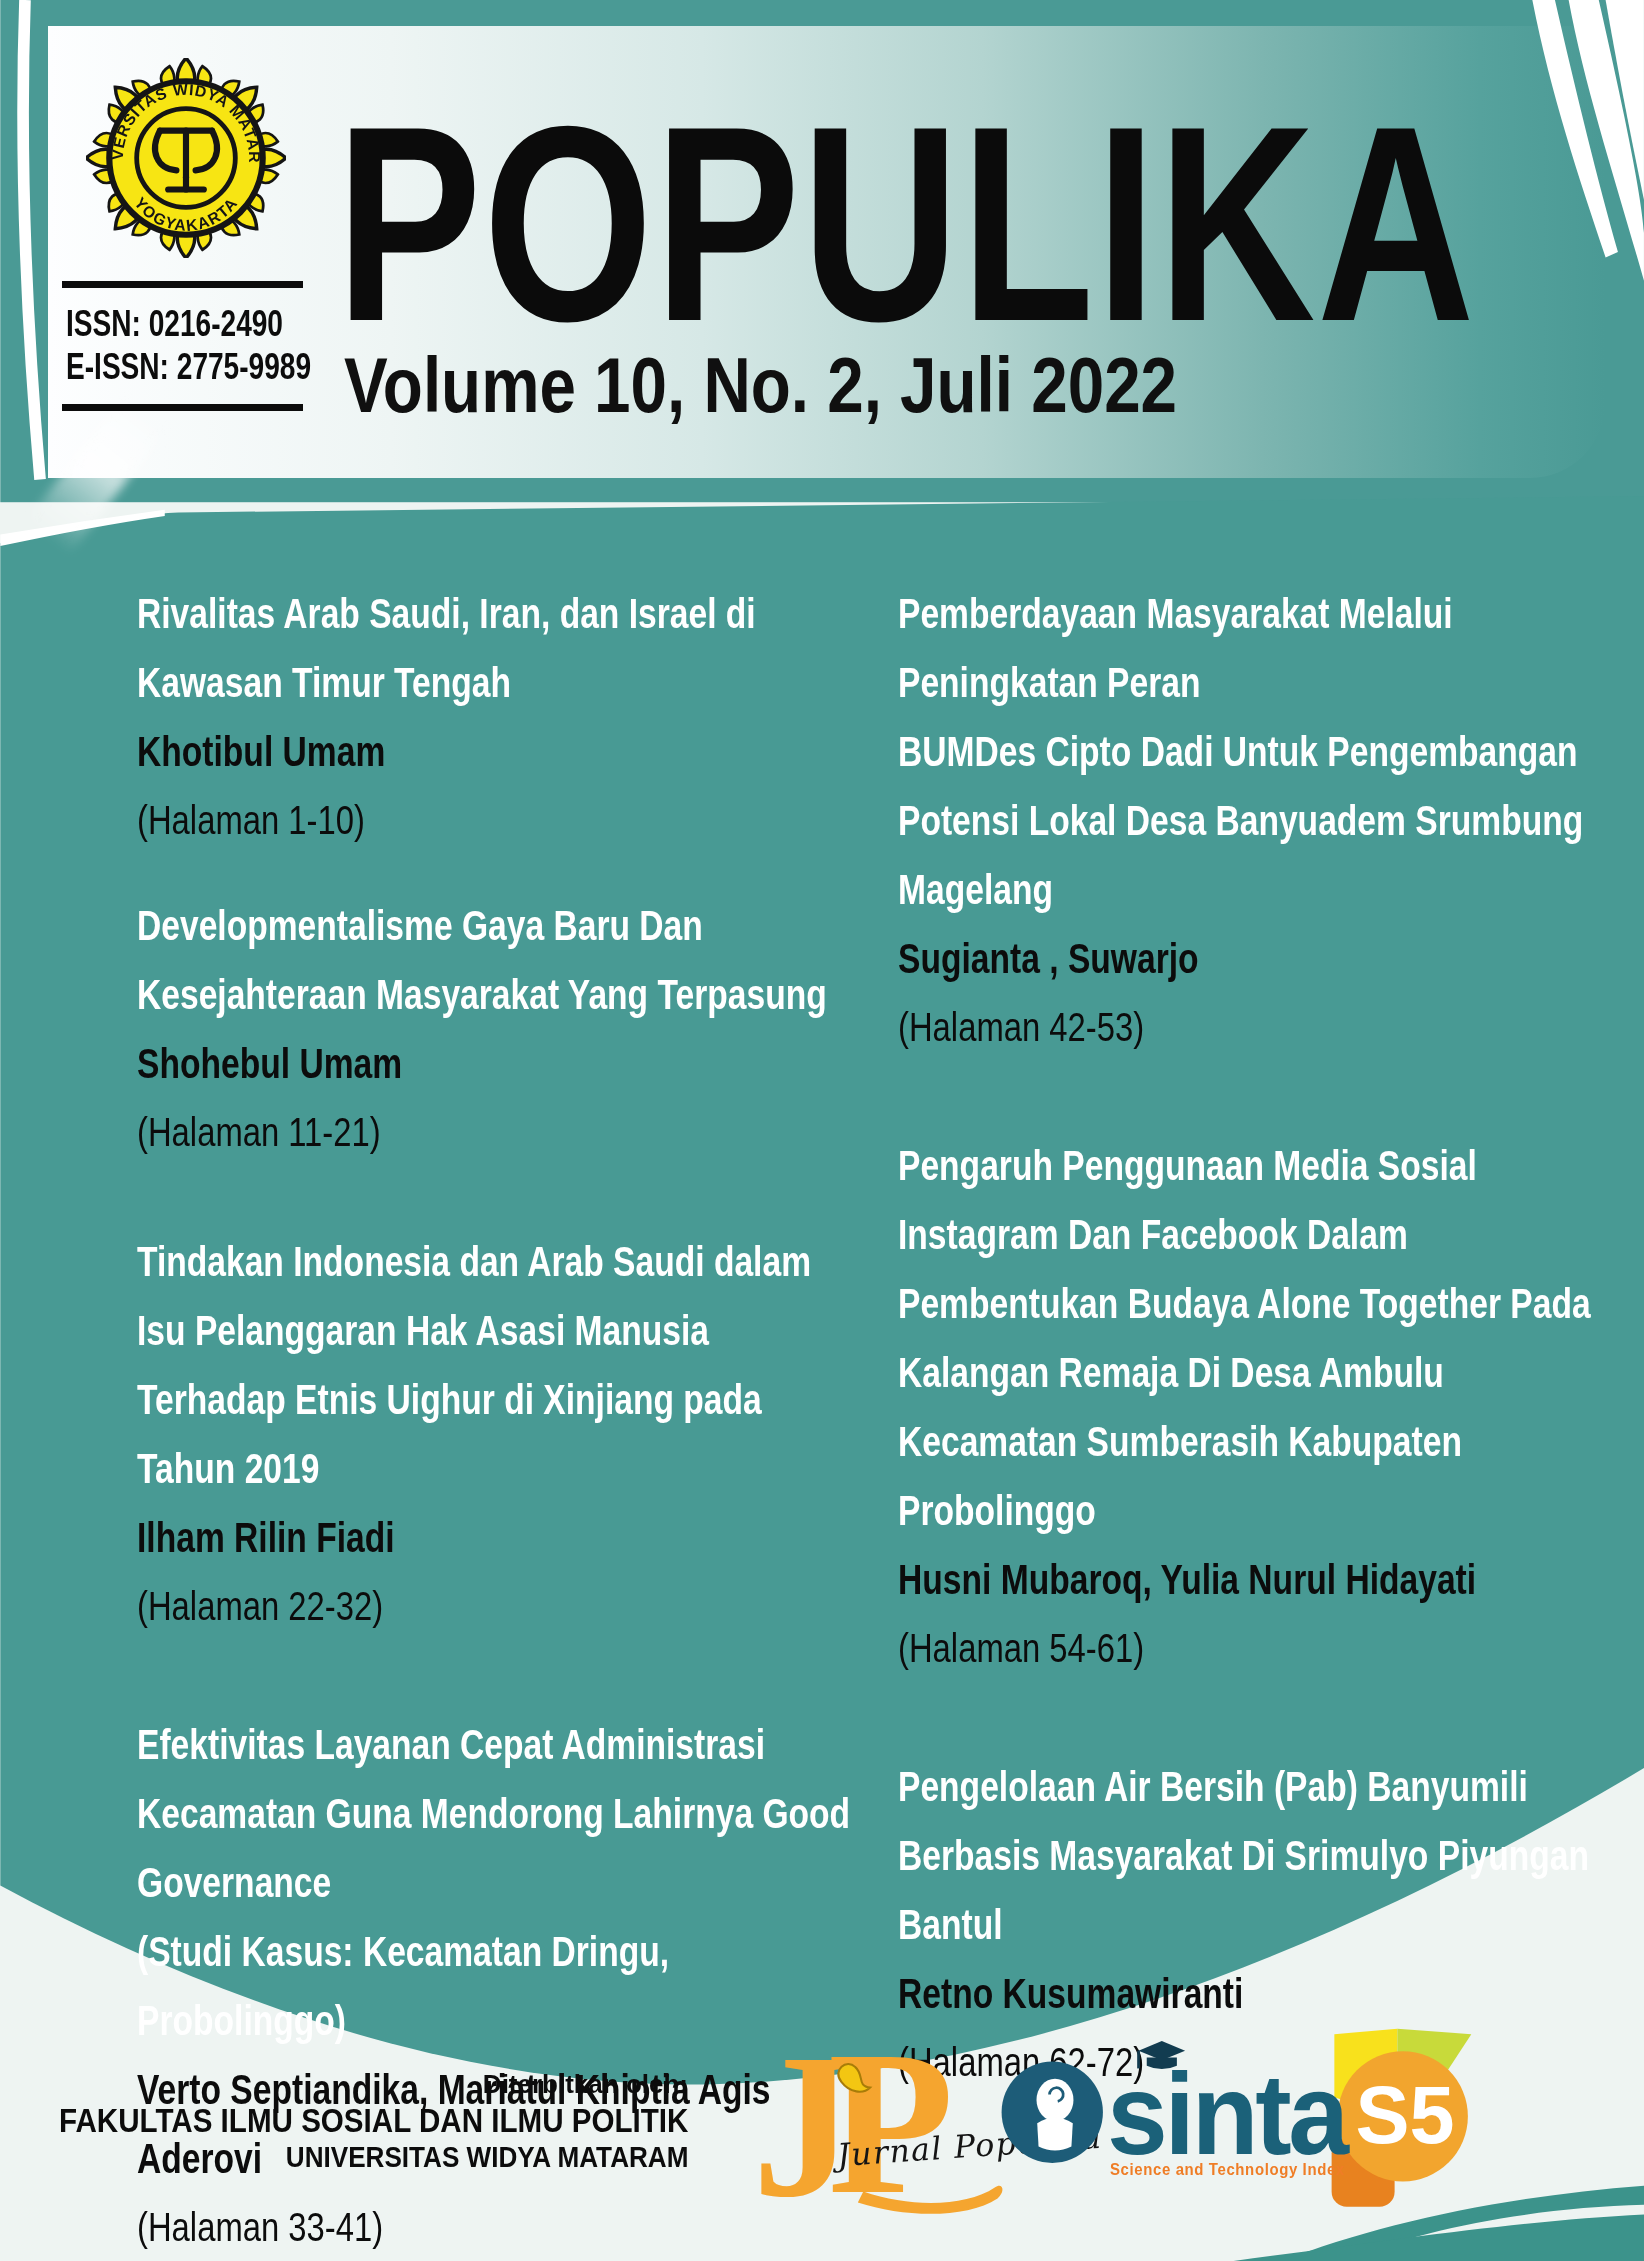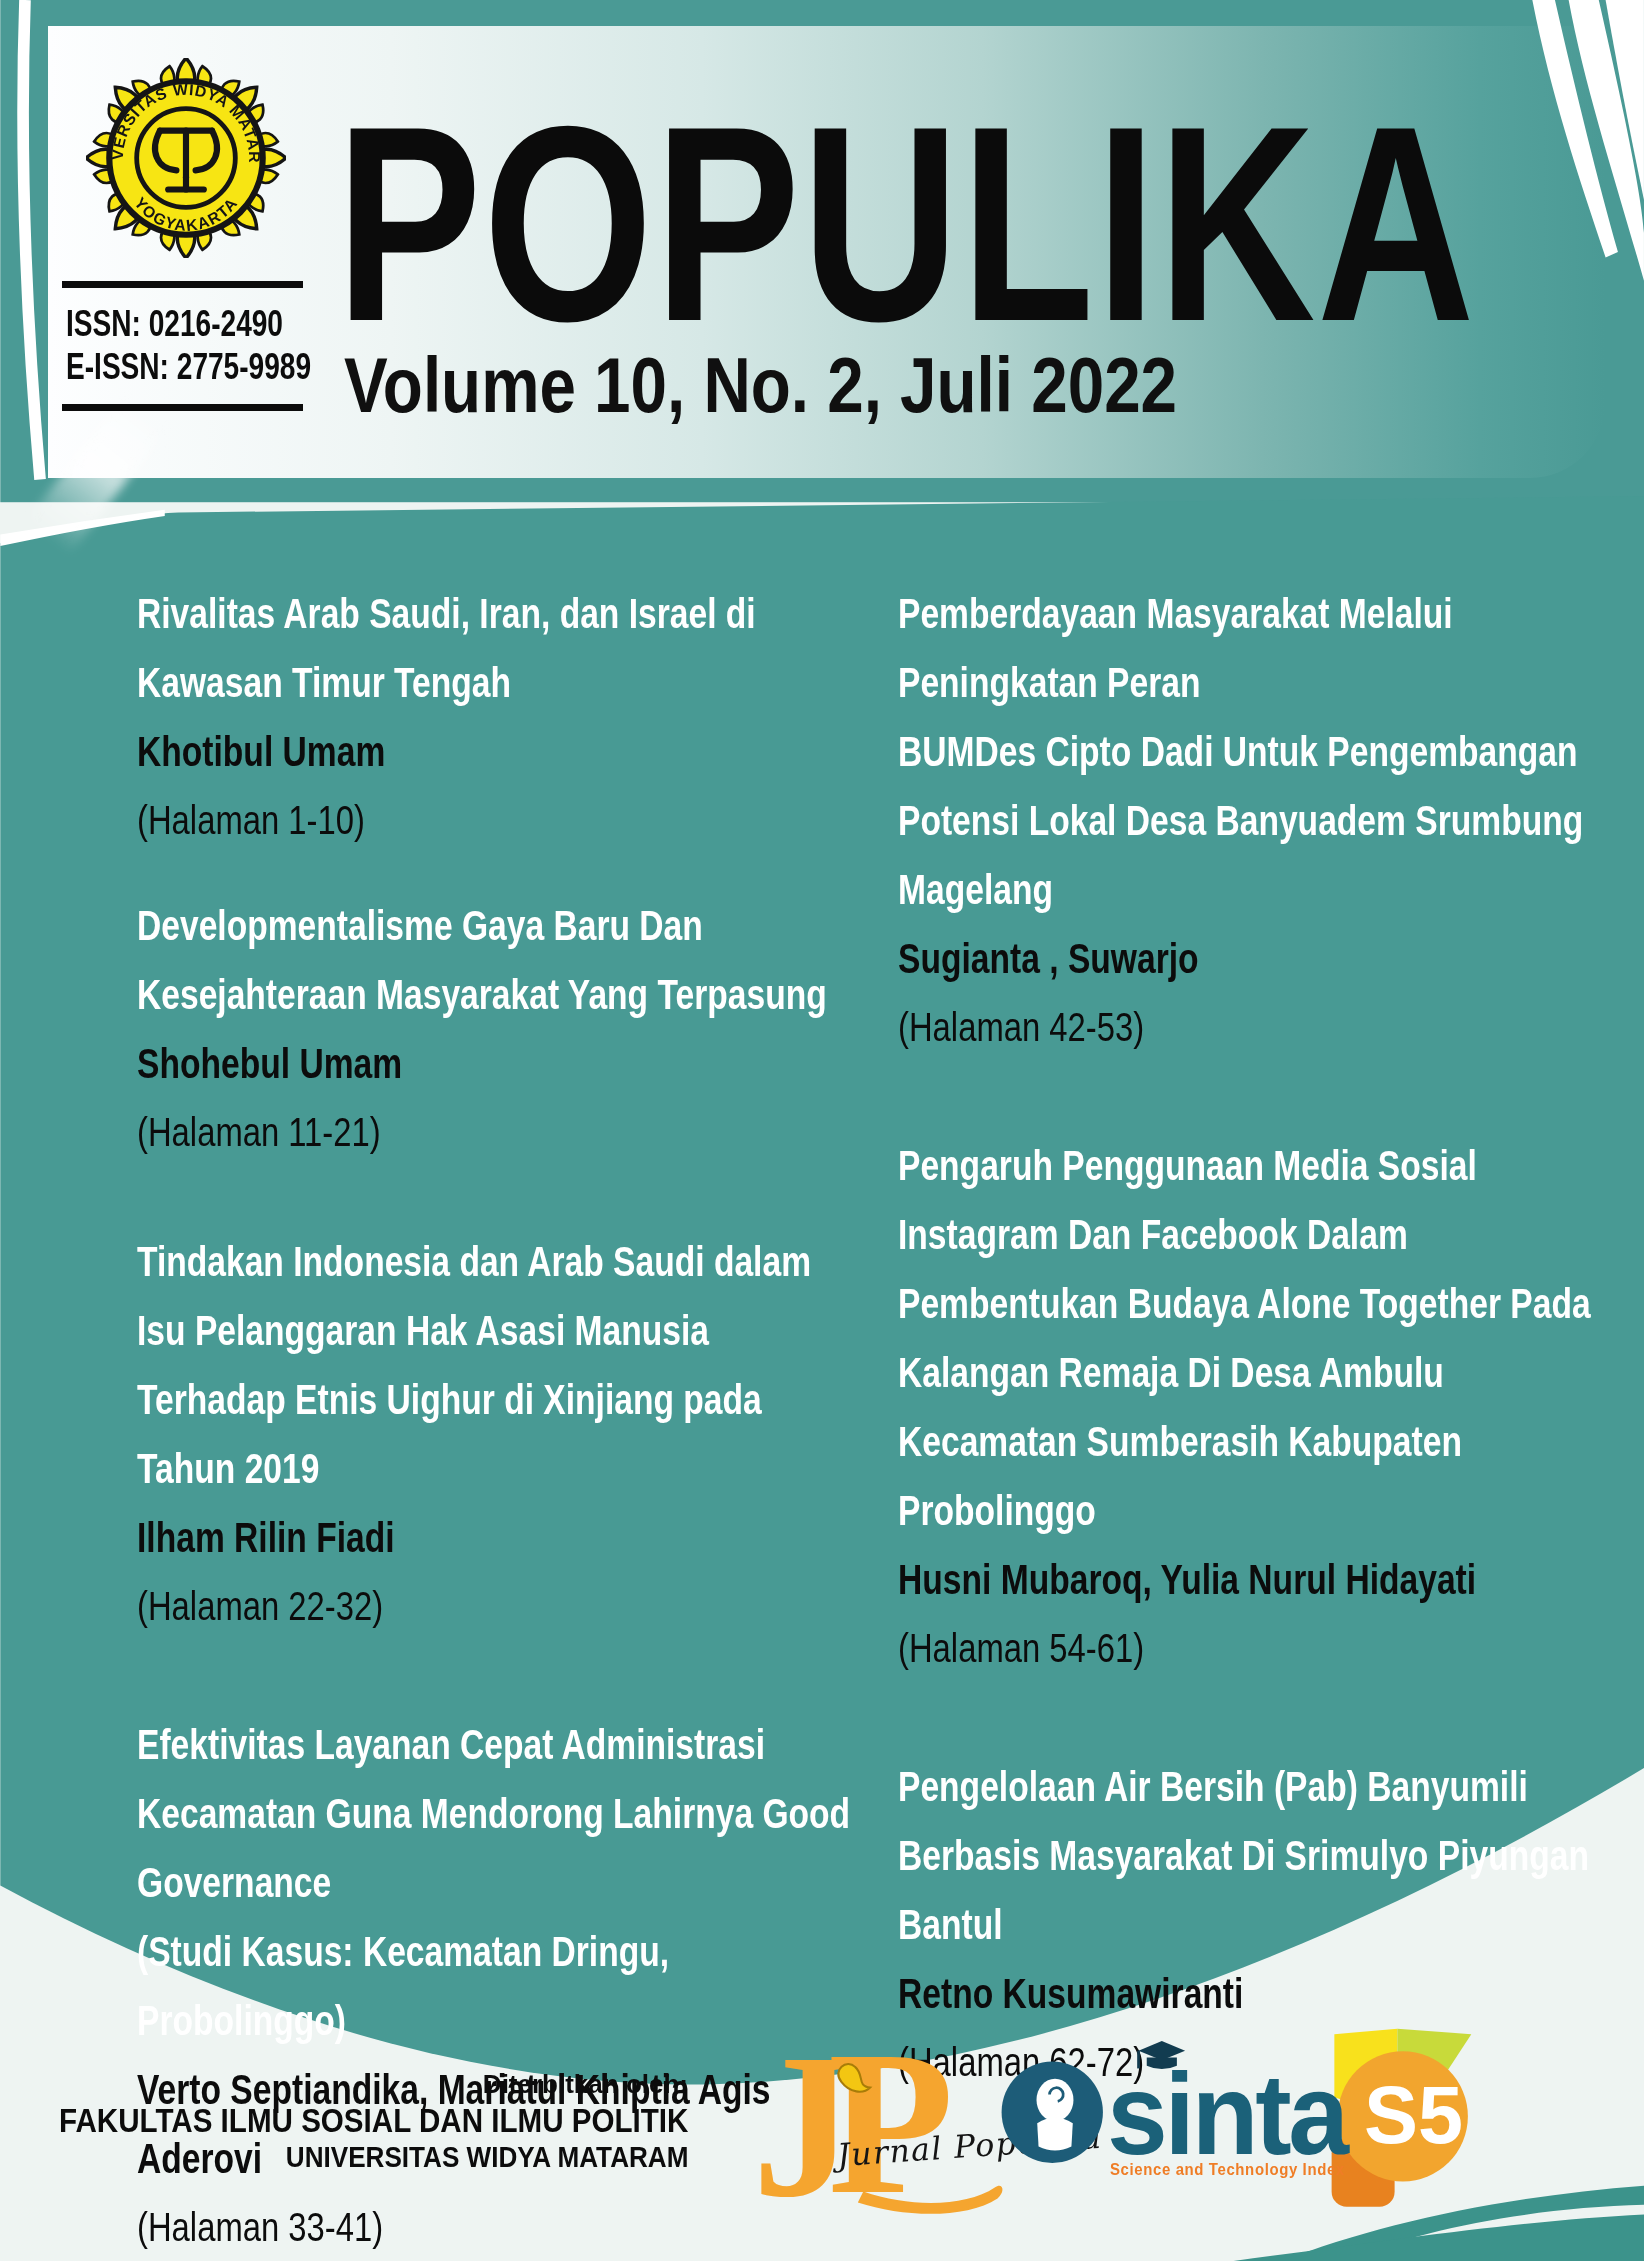--- a/index.html
+++ b/index.html
@@ -40,21 +40,21 @@
   #jp-p{left:88px;top:12.3px;font-size:206px;}
   #jp-j{left:12.3px;top:15px;font-size:206px;}
   #jp-script{position:absolute;left:97px;top:120px;font-family:"DejaVu Serif",serif;font-style:italic;
     font-size:31.5px;color:#151515;transform:rotate(-4deg);letter-spacing:1.4px;white-space:nowrap;}
   
   #sinta-logo{position:absolute;left:992px;top:2015px;width:493px;height:226px;z-index:3;}
   #sinta-word{position:absolute;left:115px;top:42px;font-size:115px;font-weight:bold;color:#1b6179;
     letter-spacing:-3.4px;transform:scale(.95,1);transform-origin:left top;line-height:1;}
   #sinta-sub{position:absolute;left:118px;top:145px;font-size:17px;font-weight:bold;color:#ef7d26;
     transform:scale(.88,1);transform-origin:left top;white-space:nowrap;letter-spacing:0.7px;}
-  #s5-text{position:absolute;left:355px;top:60px;width:116px;text-align:right;font-size:81px;
+  #s5-text{position:absolute;left:355px;top:60px;width:116px;text-align:center;font-size:81px;
     font-weight:bold;color:#ffffff;z-index:2;line-height:1;}
   .z1{z-index:1}.z4{z-index:4}
 </style>
 </head>
 <body>
 
 <div id="page">
 
   <svg class="abs z1" width="1645" height="2261" viewBox="0 0 2400 3300" style="left:0;top:0">
 

